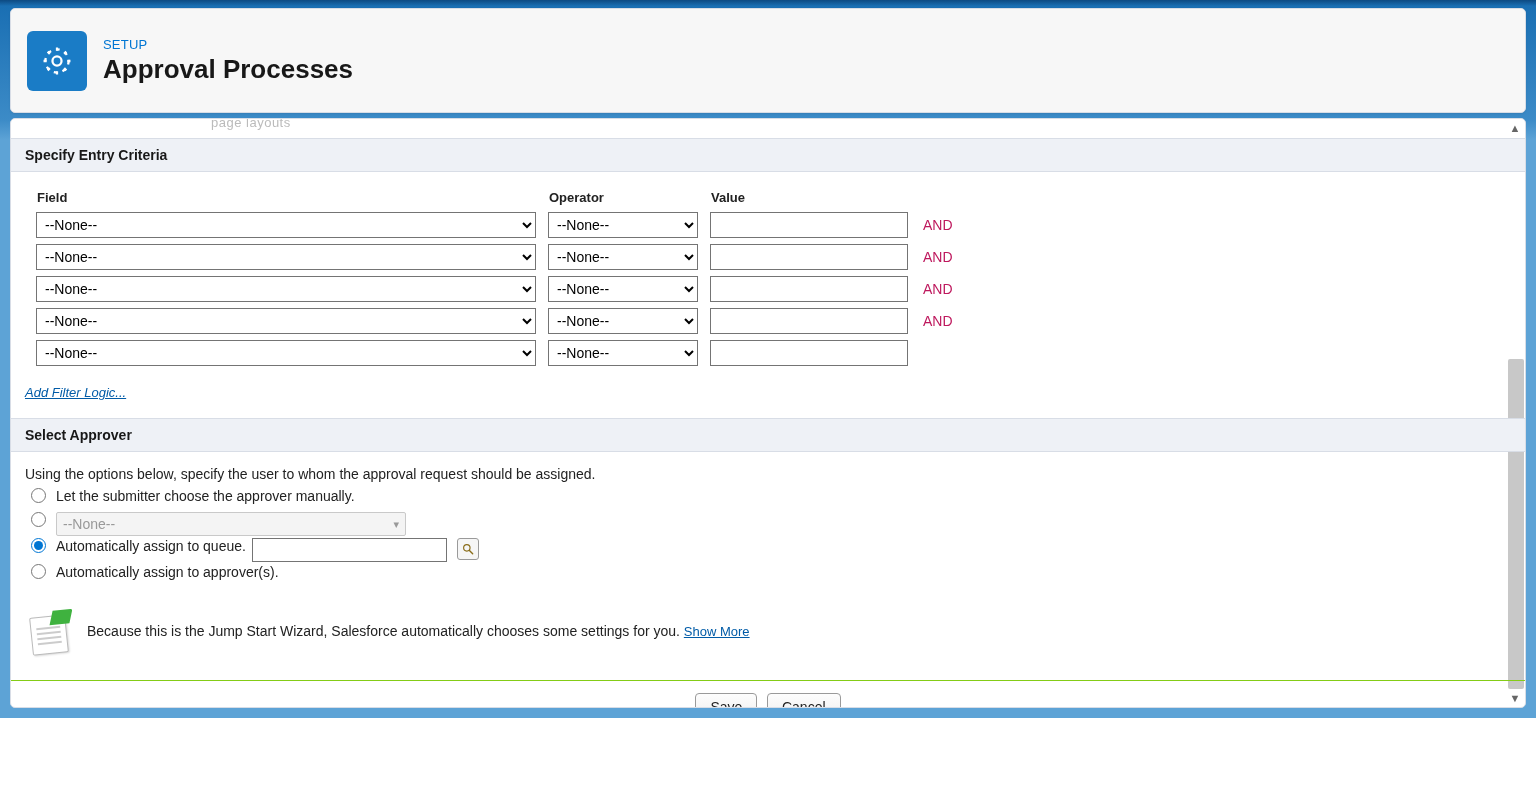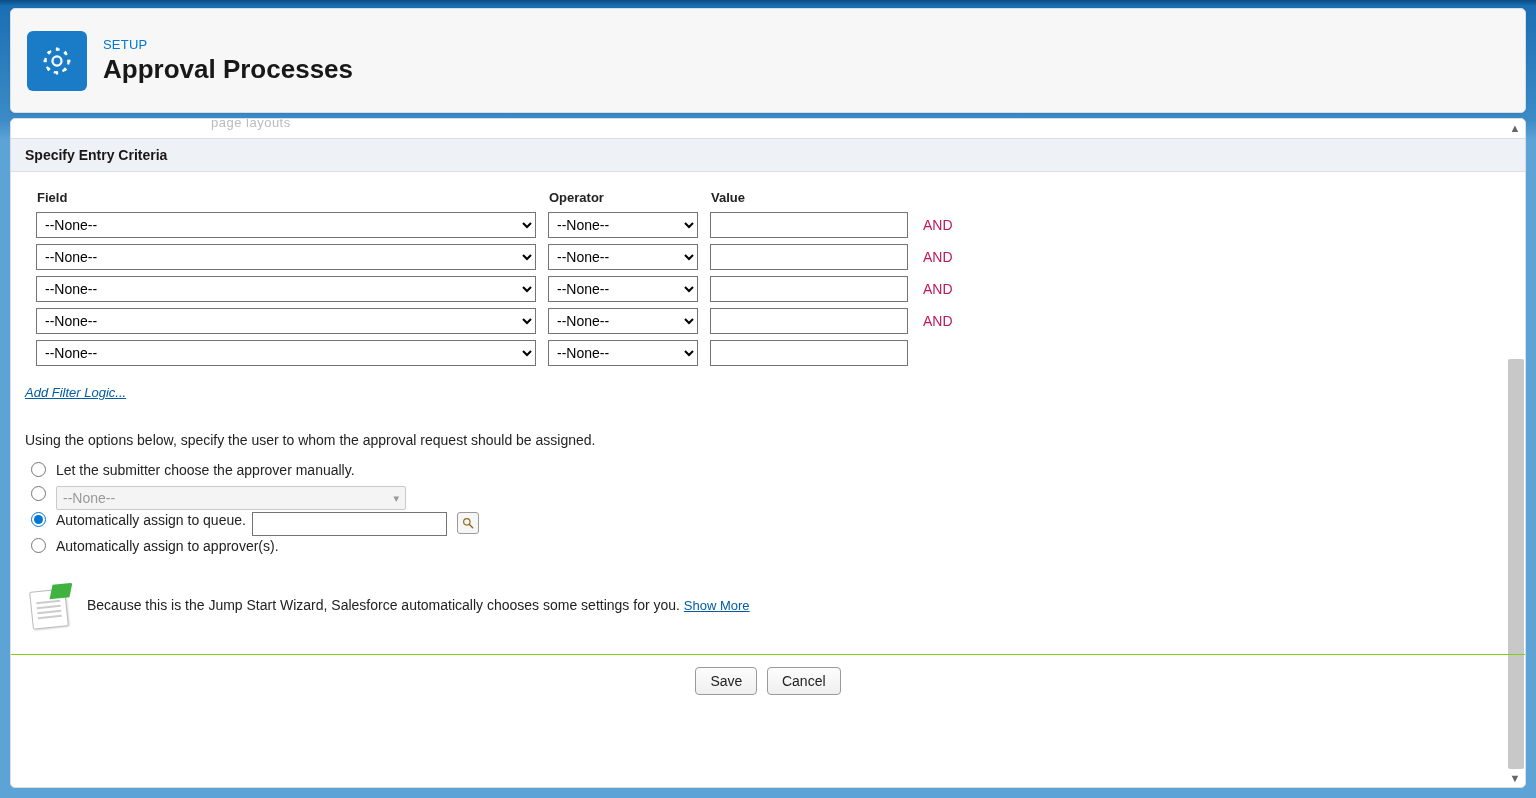--- a/index.html
+++ b/index.html
@@ -1,18 +1,18 @@
 <!DOCTYPE html>
 <html><head>
 <meta charset="utf-8">
 <style>
   * { box-sizing: border-box; }
   html, body { margin:0; padding:0; font-family: Arial, Helvetica, sans-serif; font-size:13px; color:#222; background:#fff; }
   .outer {
-    width:1536px; height:798px; 
+    width:1536px; height:718px; 
     background: linear-gradient(#0d4a82 0%, #1a6fb3 6px, #3c8bc7 120px, #5da3d6 140px);
     padding: 0;
     position:relative;
   }
   .header-card {
     position:absolute; top:8px; left:10px; right:10px; height:105px;
     background:#f7f7f7; border:1px solid #d8dde6; border-radius:5px;
     box-shadow: 0 1px 2px rgba(0,0,0,0.08);
     overflow:hidden;
   }
@@ -46,21 +46,21 @@
   .criteria-table { border-collapse:separate; border-spacing:10px 4px; margin-left:0; }
   .criteria-table th { text-align:left; font-weight:700; font-size:13px; padding:0 0 2px 2px;}
   .criteria-table td { vertical-align:middle; }
   .field-select { width:500px; }
   .op-select { width:150px; }
   .val-input { width:198px; }
   .and-cell { font-size:14px; color:#be185d; padding-left:4px;}
   .link { color:#015ba7; text-decoration:underline; cursor:pointer; font-size:13px;}
   .filter-link-row { margin-top:14px;font-style:italic; }
   
-  .approver-intro { margin-bottom:14px; font-size:14px; }
+  .approver-intro { margin-bottom:6px; font-size:14px; }
   .opt-row { display:flex; gap:6px; margin:2px 0 2px 6px; font-size:14px; min-height:22px;}
   .opt-row input[type=radio]{ width:15px; height:15px; accent-color:#0176d3; margin:0 4px 0 0;}
   .hier-select {
     width:350px; height:24px; border:1px solid #c9c9c9; background:#f4f4f4; color:#999; padding:2px 6px;
     display:inline-flex; align-items:center; justify-content:space-between; border-radius:2px;
   }
   .hier-select .chev { color:#999; font-size:11px;}
   .queue-input { width:195px; height:24px; border:1px solid #747474; padding:2px 4px; font-size:13px;}
   .lookup-btn {
     width:22px; height:22px; border:1px solid #9a9a9a; border-radius:3px; background:#f6f6f6;
@@ -161,20 +161,21 @@
                 <td class="and-cell"></td>
               </tr>
             </tbody>
         </table>
 
         <div class="filter-link-row">
           <span class="link">Add Filter Logic...</span>
         </div>
       </div>
 
+      <div class="section-hdr">Select Approver</div>
       <div class="section-body">
         <div class="approver-intro">Using the options below, specify the user to whom the approval request should be assigned.</div>
 
         <div class="opt-row">
           <input type="radio" name="appr" style="">
           <span>Let the submitter choose the approver manually.</span>
         </div>
 
         <div class="opt-row">
           <input type="radio" name="appr" style="">

